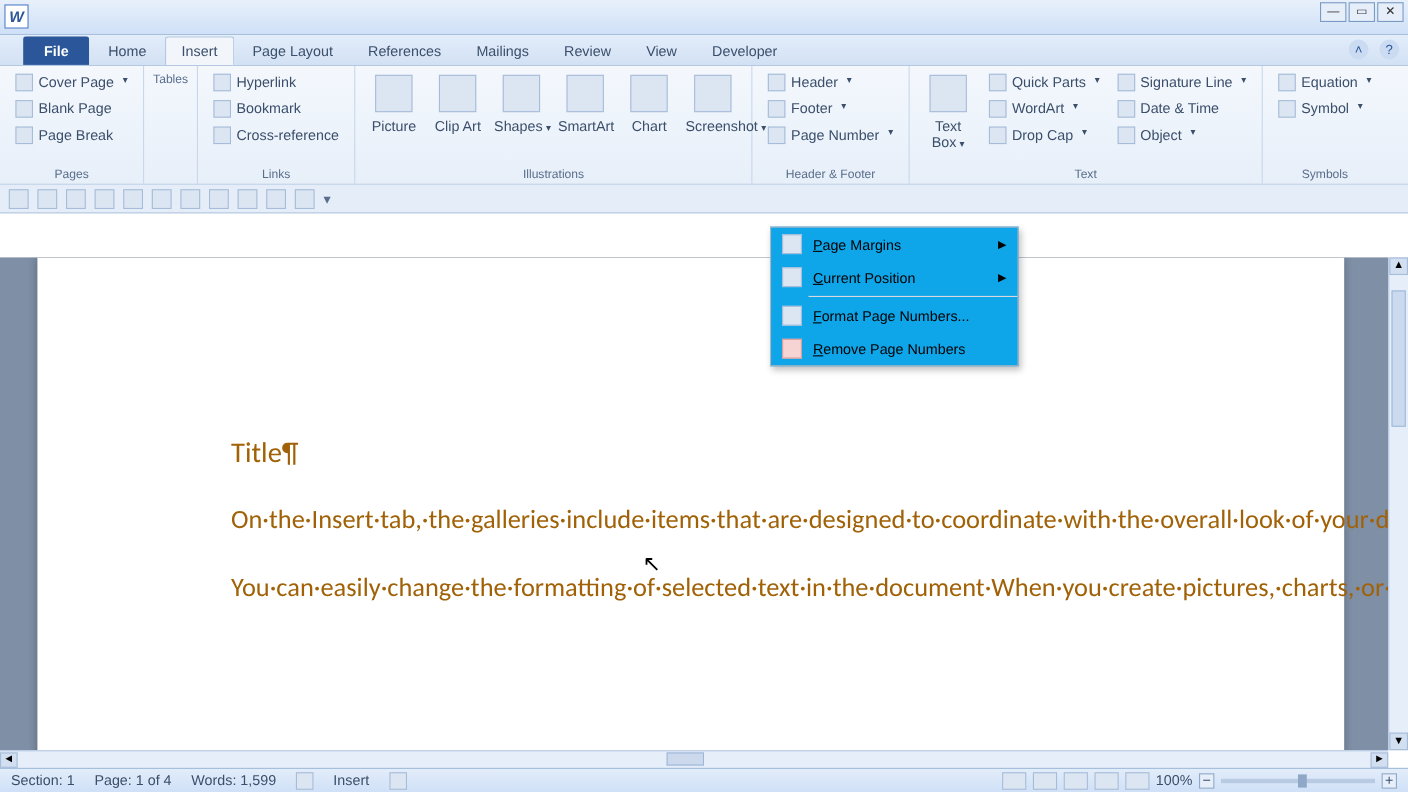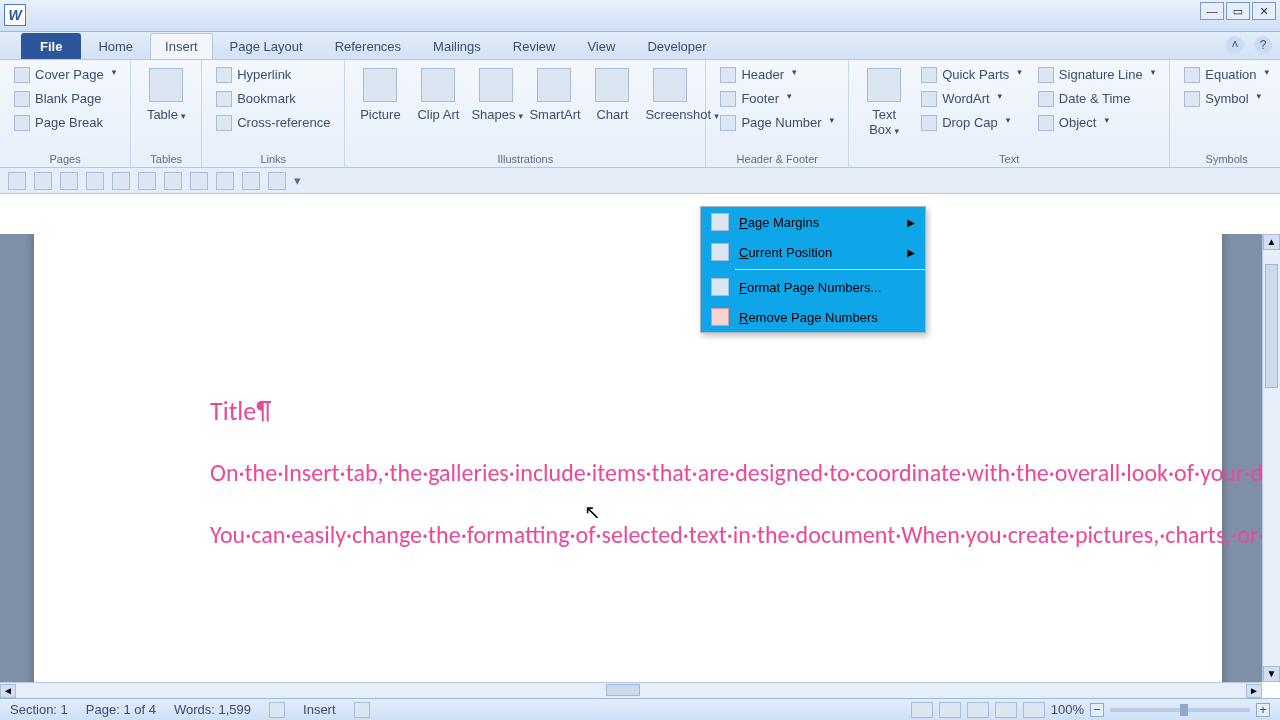--- a/index.html
+++ b/index.html
@@ -40,21 +40,21 @@
   
   .menu { position: absolute; left: 700px; top: 206px; width: 226px; background: #0ea5e9; border: 1px solid #aab5c4; box-shadow: 2px 3px 6px rgba(0,0,0,.25); z-index: 50; }
   .menu .mi { display: flex; align-items: center; gap: 10px; padding: 6px 10px; cursor: pointer; }
   .menu .mi .arrow { margin-left: auto; font-size: 10px; }
   .menu .sep { height: 1px; background: #d5d9de; margin: 2px 0 2px 34px; }
   .menu .mic { width: 18px; height: 18px; }
 
   
   .docwrap { position: absolute; left: 0; right: 18px; top: 234px; bottom: 38px; background: #7e8fa6; overflow: hidden; }
   .page { position: absolute; left: 34px; top: 0; width: 1188px; min-height: 900px; background: #fff; box-shadow: 0 0 8px rgba(0,0,0,.3); padding: 160px 176px 0 176px; }
-  .page p { font-family: Calibri, sans-serif; font-size: 24px; line-height: 34px; color: #ec4899; margin-bottom: 28px; word-spacing: 2px; }
+  .page p { font-family: Calibri, sans-serif; font-size: 24px; line-height: 34px; color: #a16207; margin-bottom: 28px; word-spacing: 2px; }
   .page p.title { font-size: 26px; }
   .cursor { position: absolute; font-size: 20px; pointer-events: none; }
 
   
   .hscroll { position: absolute; left: 0; right: 18px; bottom: 22px; height: 16px; background: #e6eef9; border-top: 1px solid #b4c8e2; display: flex; align-items: center; }
   .hscroll .arrow { width: 16px; height: 14px; background: #d1dff1; border: 1px solid #a7bcd9; text-align:center; line-height:12px; font-size:10px; cursor:pointer; }
   .hscroll .track { flex:1; height:14px; position:relative; }
   .hscroll .thumb { position:absolute; left: 48%; width: 34px; height: 12px; background: #ccd9ec; border:1px solid #9db8da; top:0; }
 
   
@@ -118,23 +118,20 @@
         <div class="smallbtn">
             <span class="ic ic16"></span>
             <span>Page Break</span>
           </div>
       </div>
     </div>
     <div class="group-label">Pages</div>
   </div>
 
   <div class="group">
-    <div class="group-body">
-      <div class="bigbtn"><div class="ic"></div><div><span>Table</span><span class="dd">▾</span></div></div>
-    </div>
     <div class="group-label">Tables</div>
   </div>
 
   <div class="group">
     <div class="group-body">
       <div class="vlist">
         <div class="smallbtn">
             <span class="ic ic16"></span>
             <span>Hyperlink</span>
           </div>

